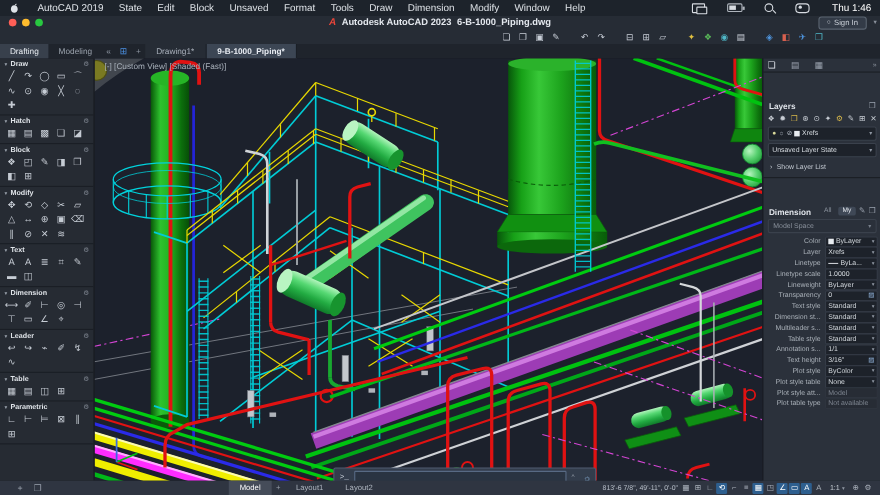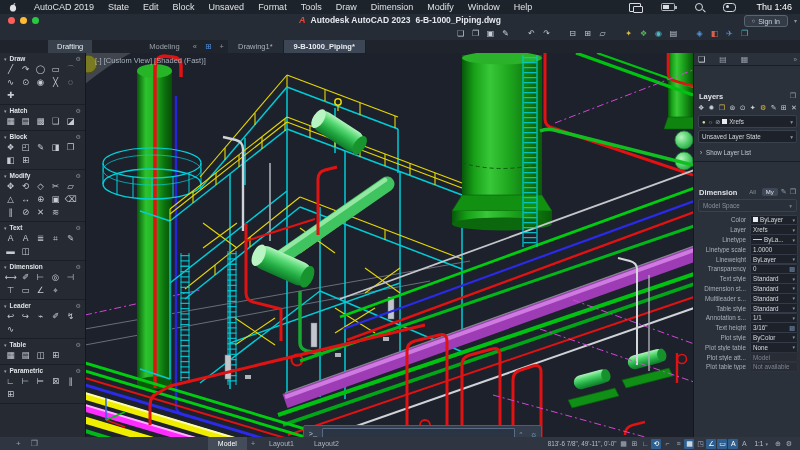--- a/index.html
+++ b/index.html
@@ -35,21 +35,21 @@
     background:#333b47;color:#ccd2da;font-size:7px;display:flex;align-items:center;gap:3px;}
   #signin .pers{font-size:6px;}
   #signin-caret{position:absolute;right:3px;top:3px;color:#8a919c;font-size:6px;}
   #qatrow{position:relative;height:13px;display:flex;align-items:center;padding-left:455px;gap:4px;}
   .qat-ic{font-size:8px;width:11px;text-align:center;color:#c9cfd8;line-height:11px;}
   .qat-ic.gap{margin-left:11px;}
   .c-yellow{color:#e0c040;} .c-green{color:#58b858;} .c-teal{color:#4fb8c8;} .c-blue{color:#4f96e0;} .c-red{color:#d8604f;} .c-light{color:#c9cfd8;}
   
   #tabrow{position:absolute;left:0;top:40px;width:800px;height:13px;background:#1f242c;display:flex;align-items:stretch;z-index:20;
     font-size:7.5px;color:#9aa2ac;}
-  .ws-tab{padding:0 9px;display:flex;align-items:center;margin-left:48px;}
+  .ws-tab{padding:0 9px;display:flex;align-items:center;}
   .ws-tab.active{background:#38404c;color:#e8ecf1;}
   .tr-ic{display:flex;align-items:center;padding:0 4px;color:#8d95a1;}
   .tr-grid{color:#4a8fe0;font-size:8px;}
   .dwg-tab{padding:0 10px;display:flex;align-items:center;background:#262c35;border-right:1px solid #1a1f26;color:#a8afba;white-space:nowrap;}
   .dwg-tab.active{background:#3c4654;color:#e9edf3;font-weight:bold;}
   
   #palette{position:absolute;left:0;top:53px;width:85px;height:384px;background:#262b33;border-right:1px solid #14181e;
     overflow:hidden;z-index:10;}
   .pal-sec{border-bottom:1px solid #1a1e25;padding:1px 0 2px 0;}
   .pal-hd{display:flex;align-items:center;height:9px;padding:0 4px;color:#dfe3e8;font-size:6.5px;font-weight:bold;}

